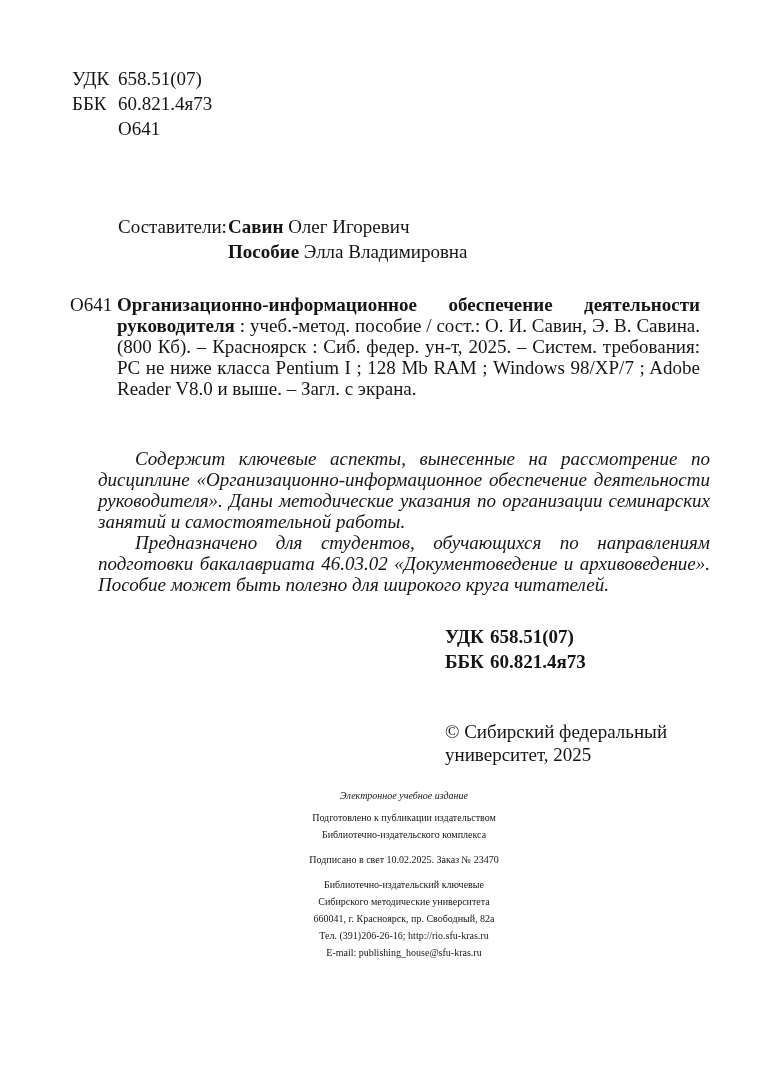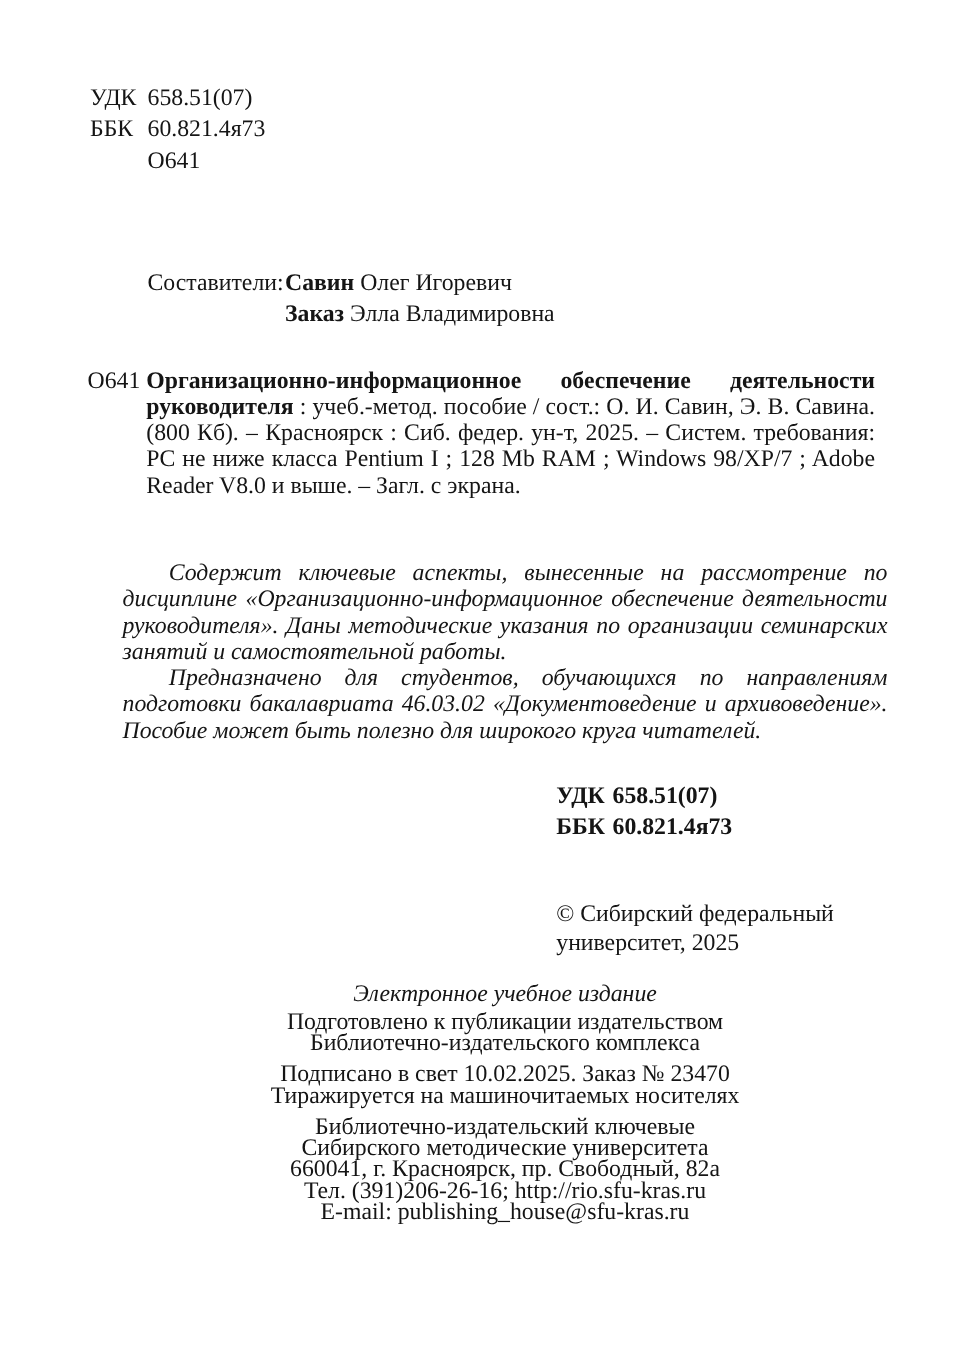--- a/index.html
+++ b/index.html
@@ -51,21 +51,21 @@
   }
   
   .copyright{
     position:absolute;left:445px;top:720px;
     line-height:23px;
   }
   
   .imprint{
     position:absolute;left:98px;top:787px;width:612px;
     text-align:center;
-    font-size:19px;line-height:17px;
+    font-size:10px;line-height:17px;
   }
   .imprint .edition{font-style:italic;margin-bottom:5px;}
   .imprint .grp{margin-bottom:8px;}
 </style>
 </head>
 <body>
 
 <div class="page">
 
   <div class="udk-top">
@@ -74,21 +74,21 @@
     <span>ББК</span>
     <span>60.821.4я73</span>
     <span></span>
     <span>О641</span>
   </div>
 
   <div class="compilers">
     <span class="c-label">Составители:</span>
     <span class="c-names">
       <span class="name-line"><b>Савин</b> <span>Олег Игоревич</span></span><br>
-      <span class="name-line"><b>Заказ</b> <span>Элла Владимировна</span></span>
+      <span class="name-line"><b>Пособие</b> <span>Элла Владимировна</span></span>
     </span>
   </div>
 
   <div class="bib">
     <span class="bib-code">О641</span>
     <p class="bib-text"><b>Организационно-информационное обеспечение деятельности руководителя</b><span> : учеб.-метод. пособие / сост.: О. И. Савин, Э. В. Савина. (800 Кб). – Красноярск : Сиб. федер. ун-т, 2025. – Систем. требования: PC не ниже класса Pentium I ; 128 Mb RAM ; Windows 98/XP/7 ; Adobe Reader V8.0 и выше. – Загл. с экрана.</span></p>
   </div>
 
   <div class="abstract">
     <p>Содержит ключевые аспекты, вынесенные на рассмотрение по дисциплине «Организационно-информационное обеспечение деятельности руководителя». Даны методические указания по организации семинарских занятий и самостоятельной работы.</p>
@@ -108,21 +108,20 @@
   </div>
 
   <div class="imprint">
     <div class="edition">Электронное учебное издание</div>
     <div class="grp">
       <div>Подготовлено к публикации издательством</div>
       <div>Библиотечно-издательского комплекса</div>
     </div>
     <div class="grp">
       <div>Подписано в свет 10.02.2025. Заказ № 23470</div>
-      <div>Тиражируется на машиночитаемых носителях</div>
     </div>
     <div class="grp">
       <div>Библиотечно-издательский ключевые</div>
       <div>Сибирского методические университета</div>
       <div>660041, г. Красноярск, пр. Свободный, 82а</div>
       <div>Тел. (391)206-26-16; http://rio.sfu-kras.ru</div>
       <div>E-mail: publishing_house@sfu-kras.ru</div>
     </div>
   </div>
 

